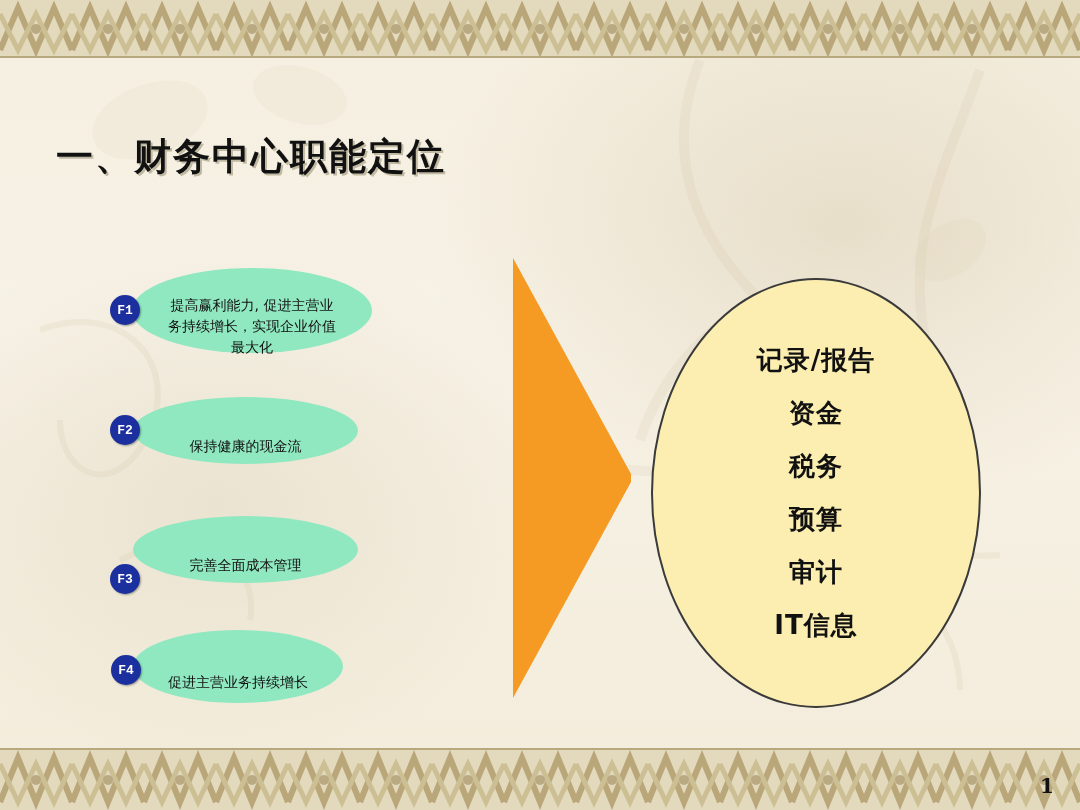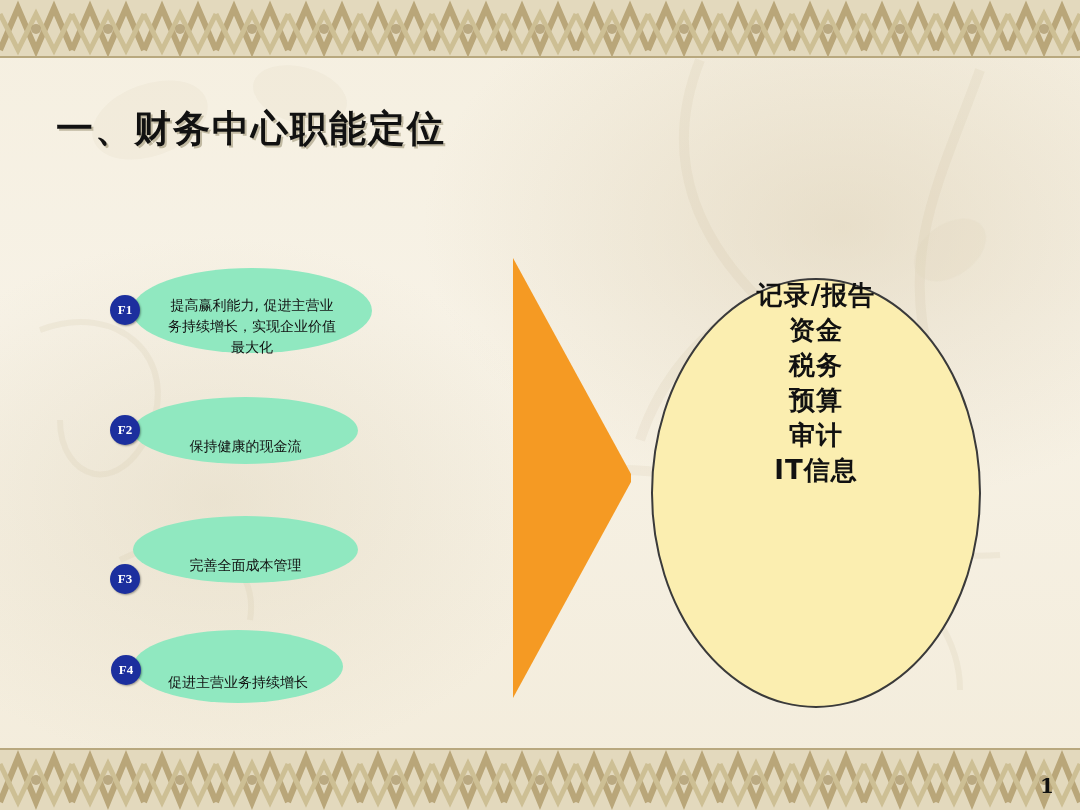--- a/index.html
+++ b/index.html
@@ -46,21 +46,21 @@
     width: 1080px;
     height: 2px;
     background: #b8a87e;
   }
   .band.top .band-rule { bottom: 0; }
   .band.bottom .band-rule { top: 0; }
 
   .title {
     position: absolute;
     left: 56px;
-    top: 104px;
+    top: 132px;
     font-family: Liberation Sans, sans-serif;
     font-weight: bold;
     font-size: 37px;
     color: #111111;
     letter-spacing: 2px;
     text-shadow: 2px 2px 0 rgba(150,140,110,0.55);
     white-space: nowrap;
   }
 
   .heading-left {
@@ -118,21 +118,21 @@
     box-sizing: border-box;
     white-space: pre-line;
   }
   .badge {
     position: absolute;
     width: 30px;
     height: 30px;
     border-radius: 50%;
     background: #1c2f9e;
     color: #ffffff;
-    font-family: Liberation Serif, serif;
+    font-family: Liberation Mono, monospace;
     font-weight: bold;
     font-size: 13px;
     display: flex;
     align-items: center;
     justify-content: center;
     box-shadow: 1px 1px 2px rgba(0,0,0,0.35);
   }
 
   
   .arrow-wrap {
@@ -157,20 +157,22 @@
   }
   .func-list {
     position: absolute;
     left: 651px;
     top: 278px;
     width: 330px;
     height: 430px;
     display: flex;
     flex-direction: column;
     align-items: center;
+    justify-content: center;
+    gap: 18px;
   }
   .func-item {
     font-family: "DejaVu Sans", sans-serif;
     font-weight: bold;
     font-size: 26px;
     color: #111111;
     letter-spacing: 1px;
     white-space: nowrap;
   }
 

